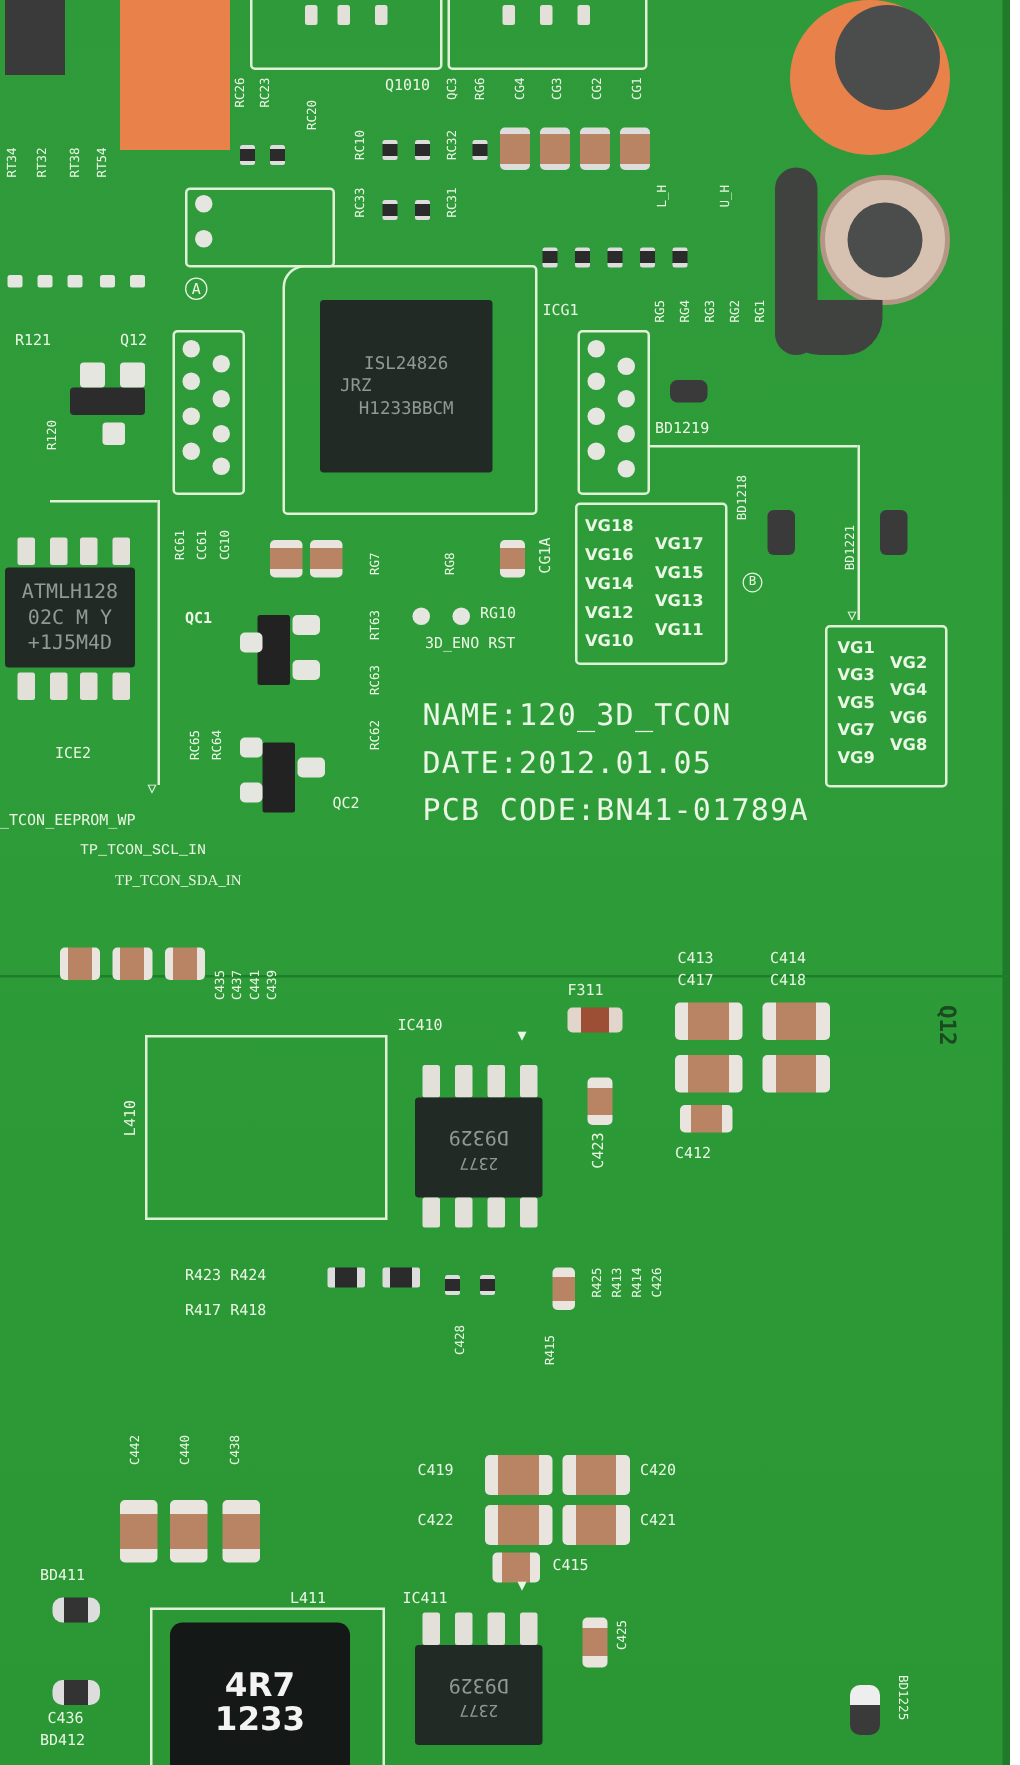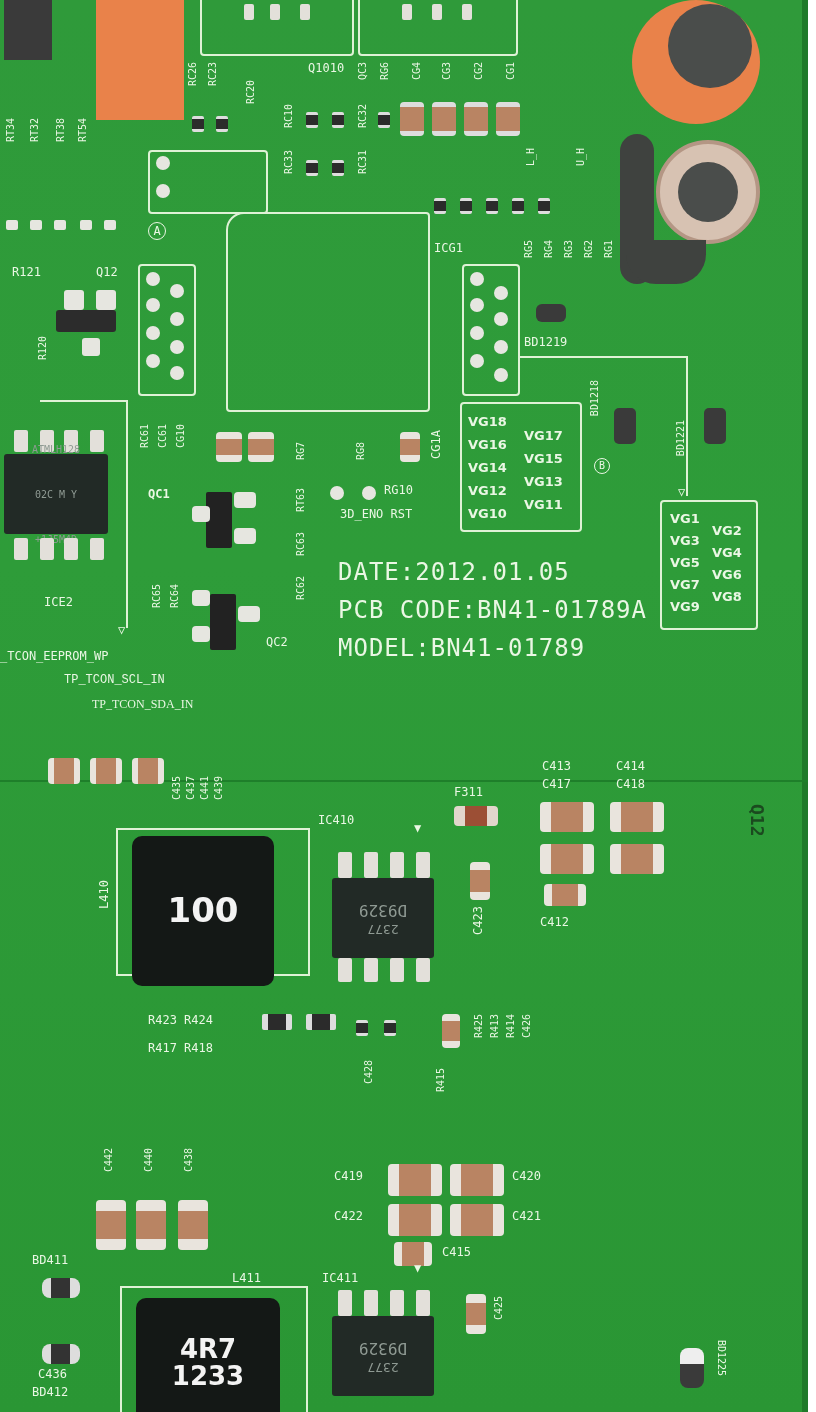--- a/index.html
+++ b/index.html
@@ -121,20 +121,25 @@
   <div class="pad" style="left:146px;top:272px;"></div>
   <div class="pad" style="left:170px;top:284px;"></div>
   <div class="pad" style="left:146px;top:298px;"></div>
   <div class="pad" style="left:170px;top:312px;"></div>
   <div class="pad" style="left:146px;top:326px;"></div>
   <div class="pad" style="left:170px;top:340px;"></div>
   <div class="pad" style="left:146px;top:354px;"></div>
   <div class="pad" style="left:170px;top:366px;"></div>
 
   <div class="box" style="left:226px;top:212px;width:200px;height:196px;border-radius:18px 4px 4px 4px;"></div>
+  <div class="chip" style="left:256px;top:240px;width:138px;height:138px;font-size:14px;">
+    <span>ISL24826</span>
+    <span style="align-self:flex-start;margin-left:16px;">JRZ</span>
+    <span>H1233BBCM</span>
+  </div>
 
   <div class="box" style="left:462px;top:264px;width:54px;height:128px;"></div>
   <div class="pad" style="left:470px;top:272px;"></div>
   <div class="pad" style="left:494px;top:286px;"></div>
   <div class="pad" style="left:470px;top:298px;"></div>
   <div class="pad" style="left:494px;top:312px;"></div>
   <div class="pad" style="left:470px;top:326px;"></div>
   <div class="pad" style="left:494px;top:340px;"></div>
   <div class="pad" style="left:470px;top:354px;"></div>
   <div class="pad" style="left:494px;top:368px;"></div>
@@ -195,21 +200,21 @@
   <div class="cap" style="left:400px;top:432px;width:20px;"></div>
   <span class="silk sm" style="left:384px;top:484px;">RG10</span>
   <div class="pad" style="left:330px;top:486px;"></div>
   <div class="pad" style="left:362px;top:486px;"></div>
   <span class="silk sm" style="left:340px;top:508px;">3D_ENO RST</span>
 
   <div class="pin" style="left:14px;top:430px;width:14px;height:22px;"></div>
   <div class="pin" style="left:40px;top:430px;width:14px;height:22px;"></div>
   <div class="pin" style="left:64px;top:430px;width:14px;height:22px;"></div>
   <div class="pin" style="left:90px;top:430px;width:14px;height:22px;"></div>
-  <div class="chip" style="left:4px;top:454px;width:104px;height:80px;font-size:10px;gap:32px;">
+  <div class="chip" style="left:4px;top:454px;width:104px;height:80px;font-size:16px;">
     <span>ATMLH128</span>
     <span>02C M Y</span>
     <span>+1J5M4D</span>
   </div>
   <div class="pin" style="left:14px;top:538px;width:14px;height:22px;"></div>
   <div class="pin" style="left:40px;top:538px;width:14px;height:22px;"></div>
   <div class="pin" style="left:64px;top:538px;width:14px;height:22px;"></div>
   <div class="pin" style="left:90px;top:538px;width:14px;height:22px;"></div>
   <span class="silk sm" style="left:44px;top:596px;">ICE2</span>
   <div class="box" style="left:126px;top:400px;width:0;height:228px;border-width:0 0 0 2px;border-radius:0;"></div>
@@ -226,39 +231,36 @@
   <div class="pad" style="left:238px;top:606px;width:22px;height:16px;border-radius:4px;"></div>
   <span class="silk xs vert" style="left:152px;top:584px;">RC65</span>
   <span class="silk xs vert" style="left:170px;top:584px;">RC64</span>
   <span class="silk sm" style="left:266px;top:636px;">QC2</span>
 
   <span class="silk sm" style="left:0;top:650px;">_TCON_EEPROM_WP</span>
   <span class="silk sm" style="left:64px;top:674px;font-family:Liberation Mono, monospace;">TP_TCON_SCL_IN</span>
   <span class="silk sm" style="left:92px;top:698px;font-family:Liberation Serif, serif;">TP_TCON_SDA_IN</span>
 
   <div style="position:absolute;left:338px;top:560px;">
+    <div class="silk big" style="position:static;height:38px;">NAME:120_3D_TCON</div>
     <div class="silk big" style="position:static;height:38px;">DATE:2012.01.05</div>
     <div class="silk big" style="position:static;height:38px;">PCB CODE:BN41-01789A</div>
-    <div class="silk big" style="position:static;height:38px;">MODEL:BN41-01789</div>
   </div>
 
   <div class="trace" style="left:0;top:780px;width:816px;height:2px;"></div>
   <div class="cap" style="left:48px;top:758px;width:32px;height:26px;background:linear-gradient(90deg,#e9e4dd 0 20%,#b98463 20% 80%,#e9e4dd 80%);"></div>
   <div class="cap" style="left:90px;top:758px;width:32px;height:26px;background:linear-gradient(90deg,#e9e4dd 0 20%,#b98463 20% 80%,#e9e4dd 80%);"></div>
   <div class="cap" style="left:132px;top:758px;width:32px;height:26px;background:linear-gradient(90deg,#e9e4dd 0 20%,#b98463 20% 80%,#e9e4dd 80%);"></div>
   <span class="silk xs vert" style="left:172px;top:776px;">C435</span>
   <span class="silk xs vert" style="left:186px;top:776px;">C437</span>
   <span class="silk xs vert" style="left:200px;top:776px;">C441</span>
   <span class="silk xs vert" style="left:214px;top:776px;">C439</span>
 
   <div class="box" style="left:116px;top:828px;width:190px;height:144px;border-radius:0;"></div>
   <span class="silk sm vert" style="left:98px;top:880px;">L410</span>
-  <div class="ind" style="left:132px;top:836px;width:142px;height:150px;font-size:34px;">
-    <span>100</span>
-  </div>
 
   <span class="silk sm" style="left:318px;top:814px;">IC410</span>
   <span class="silk sm" style="left:414px;top:822px;">▼</span>
   <div class="pin" style="left:338px;top:852px;width:14px;height:26px;"></div>
   <div class="pin" style="left:364px;top:852px;width:14px;height:26px;"></div>
   <div class="pin" style="left:390px;top:852px;width:14px;height:26px;"></div>
   <div class="pin" style="left:416px;top:852px;width:14px;height:26px;"></div>
   <div class="chip" style="left:332px;top:878px;width:102px;height:80px;transform:rotate(180deg);">
     <span>2377</span>
     <span style="font-size:16px;">D9329</span>

